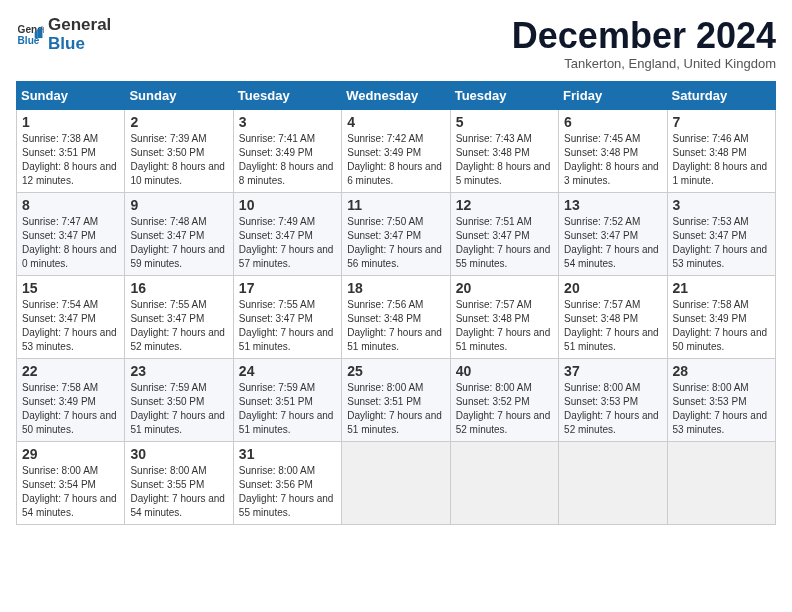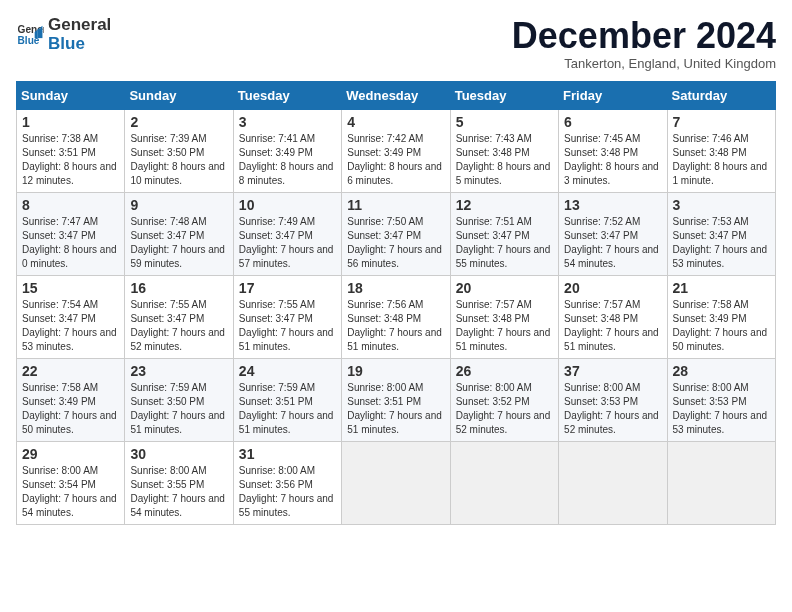--- a/index.html
+++ b/index.html
@@ -212,25 +212,25 @@
         </td>
         <td>
           <span class="day-num">23</span>
           <div class="day-info">Sunrise: 7:59 AM<br>Sunset: 3:50 PM<br>Daylight: 7 hours and 51 minutes.</div>
         </td>
         <td>
           <span class="day-num">24</span>
           <div class="day-info">Sunrise: 7:59 AM<br>Sunset: 3:51 PM<br>Daylight: 7 hours and 51 minutes.</div>
         </td>
         <td>
-          <span class="day-num">19</span>
+          <span class="day-num">25</span>
           <div class="day-info">Sunrise: 8:00 AM<br>Sunset: 3:51 PM<br>Daylight: 7 hours and 51 minutes.</div>
         </td>
         <td>
-          <span class="day-num">26</span>
+          <span class="day-num">40</span>
           <div class="day-info">Sunrise: 8:00 AM<br>Sunset: 3:52 PM<br>Daylight: 7 hours and 52 minutes.</div>
         </td>
         <td>
           <span class="day-num">37</span>
           <div class="day-info">Sunrise: 8:00 AM<br>Sunset: 3:53 PM<br>Daylight: 7 hours and 52 minutes.</div>
         </td>
         <td>
           <span class="day-num">28</span>
           <div class="day-info">Sunrise: 8:00 AM<br>Sunset: 3:53 PM<br>Daylight: 7 hours and 53 minutes.</div>
         </td>

